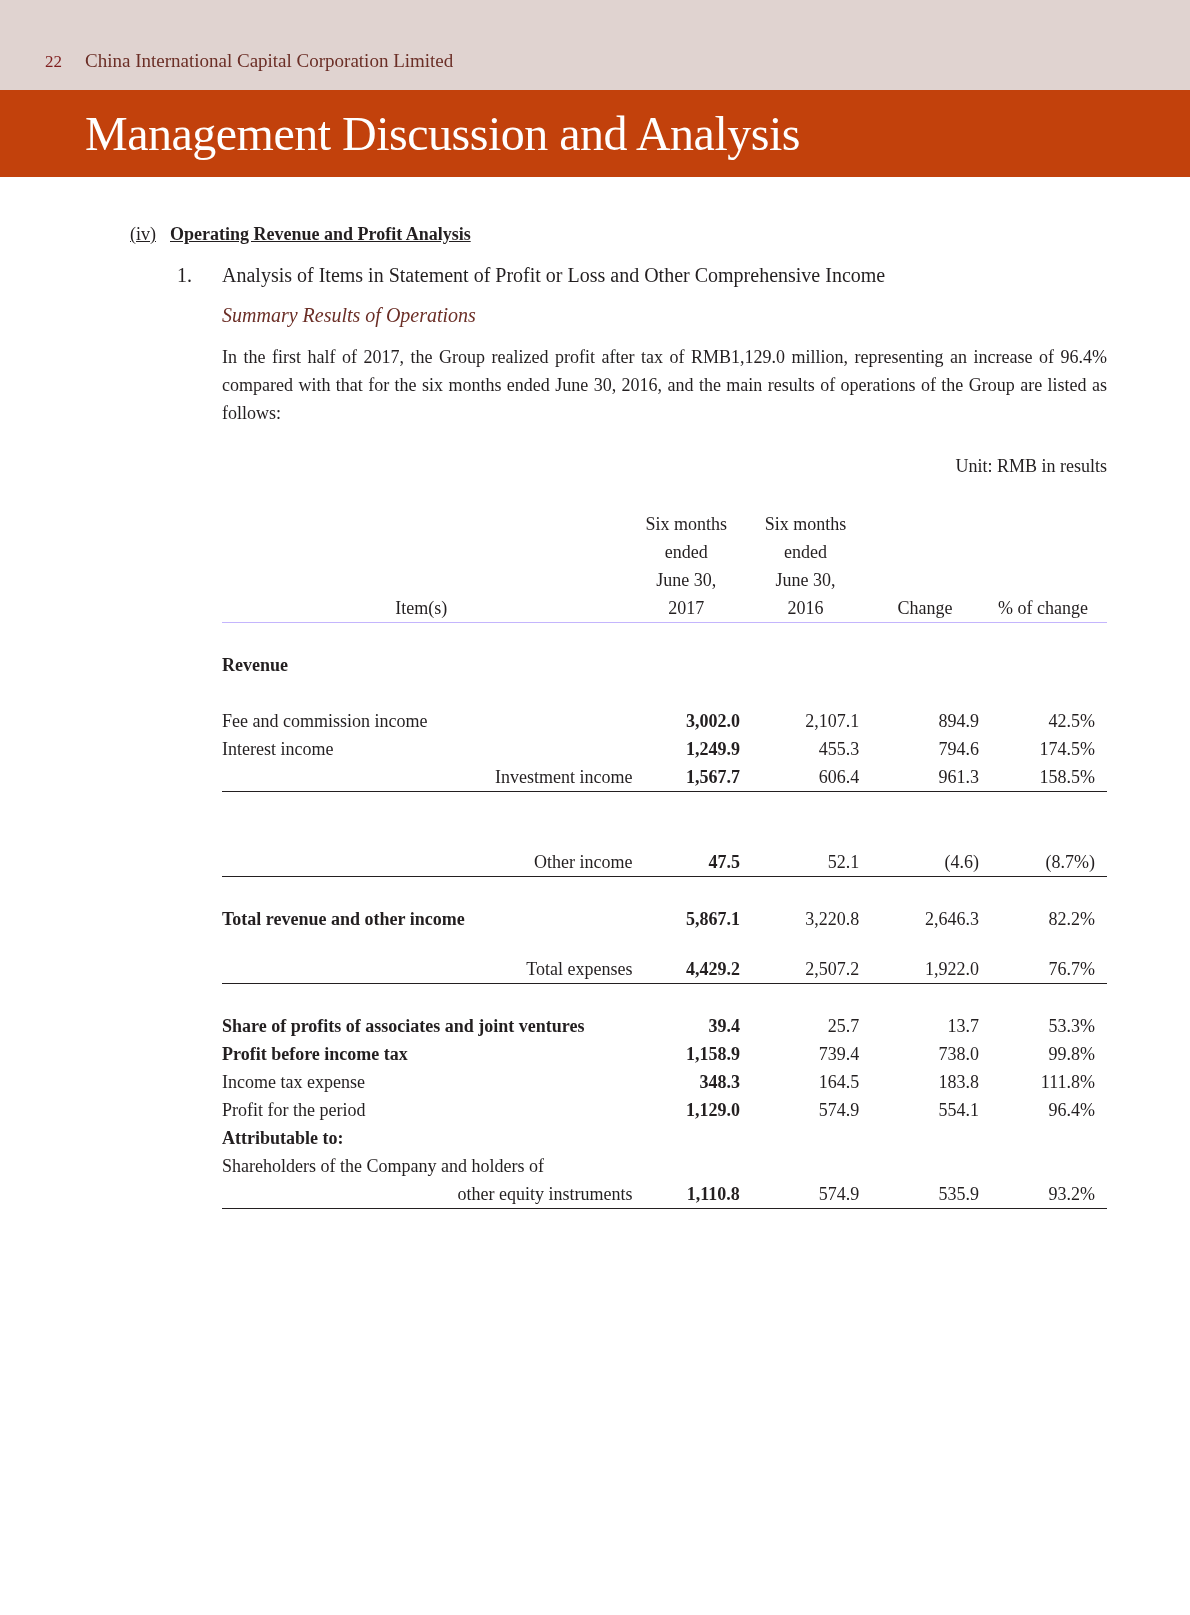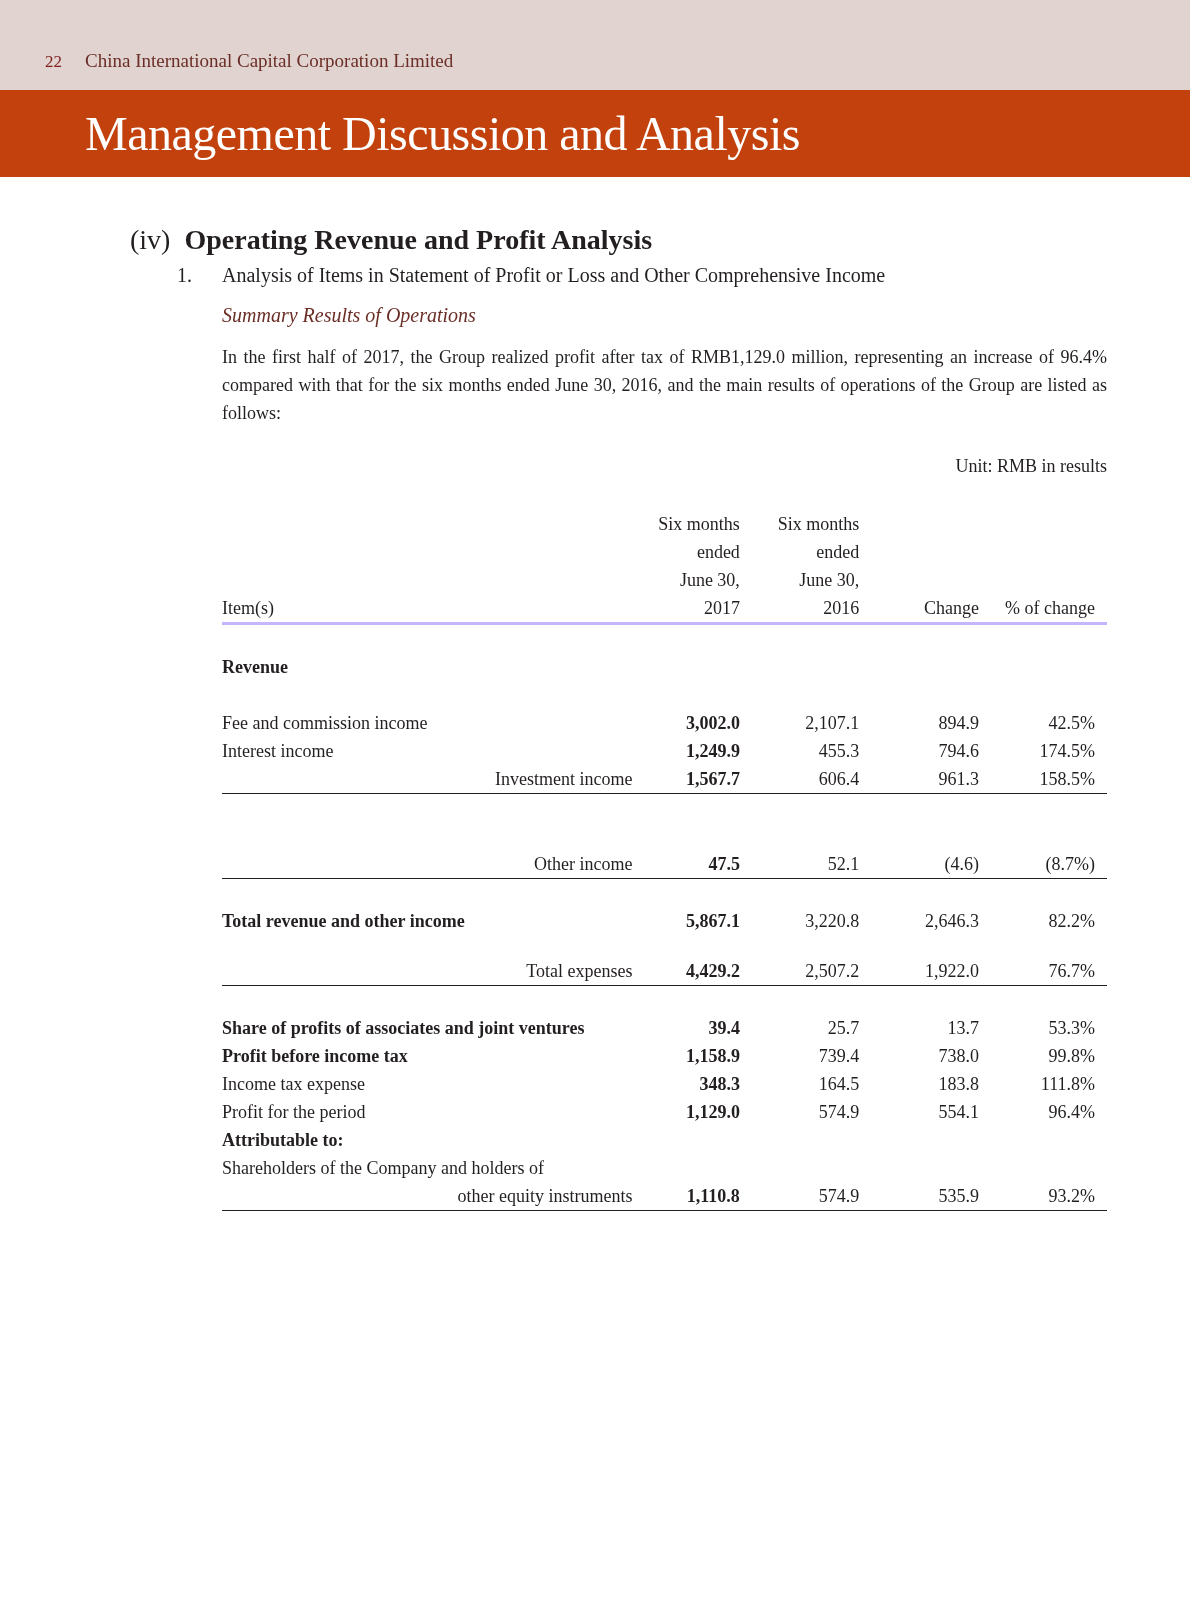--- a/index.html
+++ b/index.html
@@ -6,40 +6,40 @@
     body {
       width: 1190px; height: 1615px; background: #ffffff; position: relative; overflow: hidden;
       font-family: "Liberation Serif", "DejaVu Serif", serif; color: #231f20;
     }
     .topband { position: absolute; left: 0; top: 0; width: 1190px; height: 90px; background: #e0d3d0; }
     .topband .pagenum { position: absolute; left: 45px; top: 52px; font-size: 17px; color: #7f1d1d; }
     .topband .company { position: absolute; left: 85px; top: 50px; font-size: 19px; color: #6b2e26; }
     .titlebar { position: absolute; left: 0; top: 90px; width: 1190px; height: 87px; background: #c2410c; }
     .titlebar .title { position: absolute; left: 85px; top: 16px; font-size: 48px; color: #ffffff; letter-spacing: -0.5px; }
 
-    .sec-iv { position: absolute; left: 130px; top: 224px; font-size: 28px; font-weight: bold; }
+    .sec-iv { position: absolute; left: 130px; top: 224px; font-size: 18px; font-weight: bold; text-decoration: underline; }
     .sec-iv .roman { font-weight: normal; margin-right: 14px; }
     .sec-1 { position: absolute; left: 177px; top: 264px; font-size: 20px; font-weight: normal; }
     .sec-1 .num { display: inline-block; width: 45px; }
     .subhead { position: absolute; left: 222px; top: 304px; font-size: 20px; font-style: italic; color: #6b2e26; }
     .para { position: absolute; left: 222px; top: 343px; width: 885px; font-size: 18px; line-height: 28px; text-align: justify; }
     .unit { position: absolute; right: 83px; top: 456px; font-size: 18px; }
 
     table.fin { position: absolute; left: 222px; top: 510px; width: 885px; border-collapse: collapse; font-size: 18px; }
     table.fin td, table.fin th { padding: 0; height: 28px; line-height: 28px; vertical-align: bottom; }
-    table.fin th { font-weight: normal; }
+    table.fin th { font-weight: normal; text-align: center; }
     .c-item { text-align: left; }
     .c-num { text-align: right; }
     .c1 { width: 500px; padding-right: 12px !important; }
     .col17 { width: 125px; padding-right: 12px !important; }
     .col16 { width: 125px; padding-right: 12px !important; }
     .colch { width: 125px; padding-right: 12px !important; }
     .colpct { width: 120px; padding-right: 12px !important; }
     .bold { font-weight: bold; }
-    tr.hdr-last td, tr.hdr-last th { border-bottom: 3px solid #c4b5fd; margin-left: 8px; }
+    tr.hdr-last td, tr.hdr-last th { border-bottom: 1px solid #c4b5fd; margin-left: 8px; }
     tr.rule td { border-bottom: 1.5px solid #231f20; text-align: right; }
     tr.spacer td { height: 28px; }
     tr.spacer-sm td { height: 22px; }
     .indent { padding-left: 18px !important; }
   </style>
 </head>
 <body>
 
 <div class="topband">
   <span class="pagenum">22</span>

